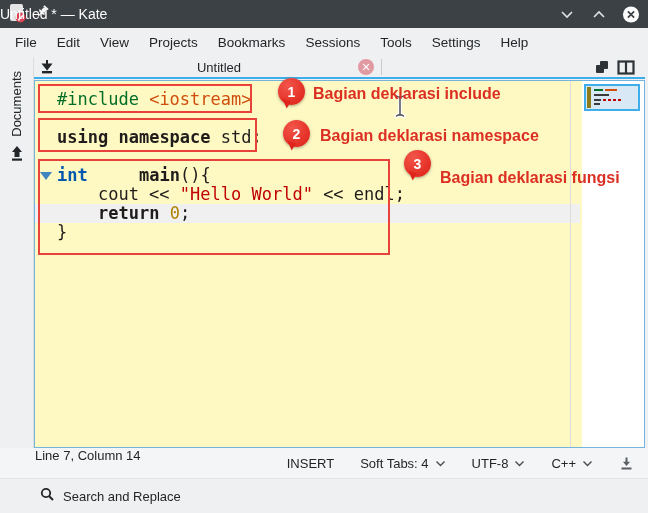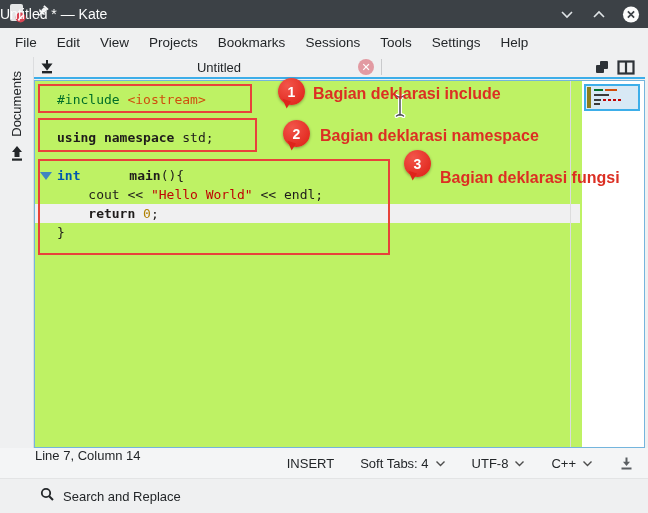--- a/index.html
+++ b/index.html
@@ -30,23 +30,23 @@
   .tabbar { height:20px; display:flex; align-items:center; padding-right:10px; }
   .tab-openbtn { width:26px; height:20px; display:flex; align-items:center; justify-content:center; cursor:pointer; }
   .tab { width:318px; height:20px; display:flex; align-items:center; justify-content:center; position:relative; font-size:13px; color:#232629; cursor:pointer; }
   .tab-close { position:absolute; right:4px; top:2px; width:16px; height:16px; border-radius:50%; background:#e29aa2; display:flex; align-items:center; justify-content:center; color:#fff; font-size:11px; line-height:1; cursor:pointer; }
   .tab-sep { width:1px; height:16px; background:#c9cacc; margin-left:3px; }
   .tabbar .spacer { flex:1; }
   .tab-tool { width:24px; height:20px; display:flex; align-items:center; justify-content:center; cursor:pointer; }
   .tab-underline { height:2px; background:#3daee9; margin-right:3px; }
   
   .editor {
-    position:relative; flex:1; background:#bef264; margin-right:3px; margin-top:1px;
+    position:relative; flex:1; background:#fef9c3; margin-right:3px; margin-top:1px;
     border:1px solid #74b5dd; overflow:hidden;
-    font-family:"DejaVu Sans Mono", monospace; font-size:13px; line-height:19px; color:#1f1c1b;
+    font-family:"DejaVu Sans Mono", monospace; font-size:17px; line-height:19px; color:#1f1c1b;
   }
   .code { padding-top:9px; cursor:text; }
   .code-line { height:19px; white-space:pre; padding-left:22px; }
   .code-line.current { background:linear-gradient(to right,#f0f0f1 0,#f0f0f1 calc(100% - 64px),transparent calc(100% - 64px)); }
   .tk-preproc { color:#006e28; }
   .tk-inc { color:#cf4e0d; }
   .tk-kw { color:#1f1c1b; font-weight:bold; }
   .tk-type { color:#0057ae; font-weight:bold; }
   .tk-fn { color:#1f1c1b; font-weight:bold;padding-left:41px; }
   .tk-str { color:#bf0303; }

